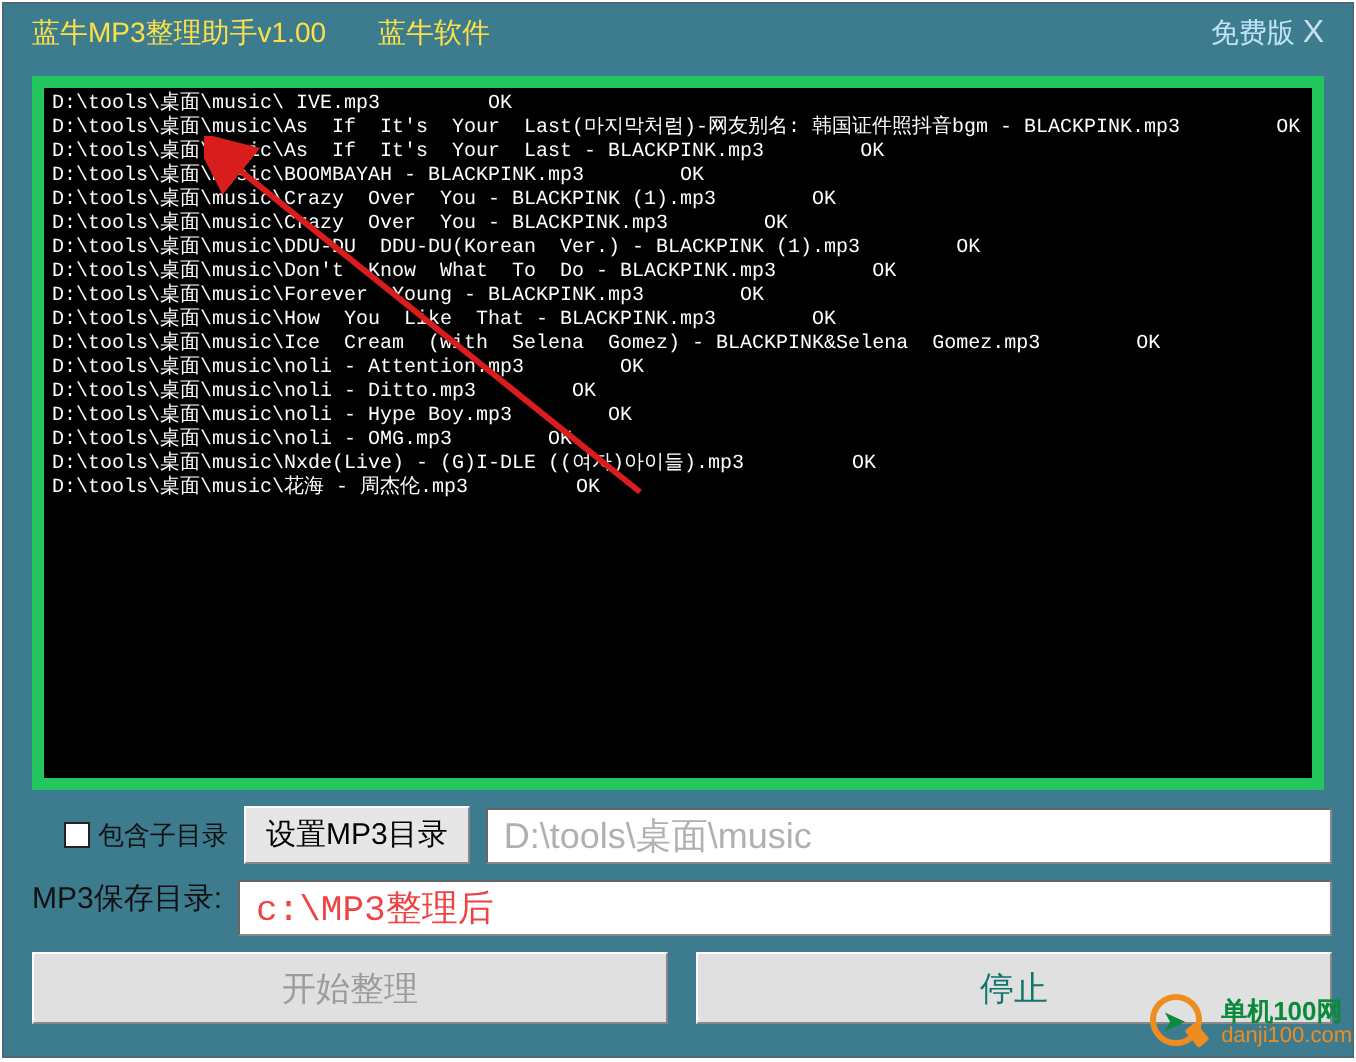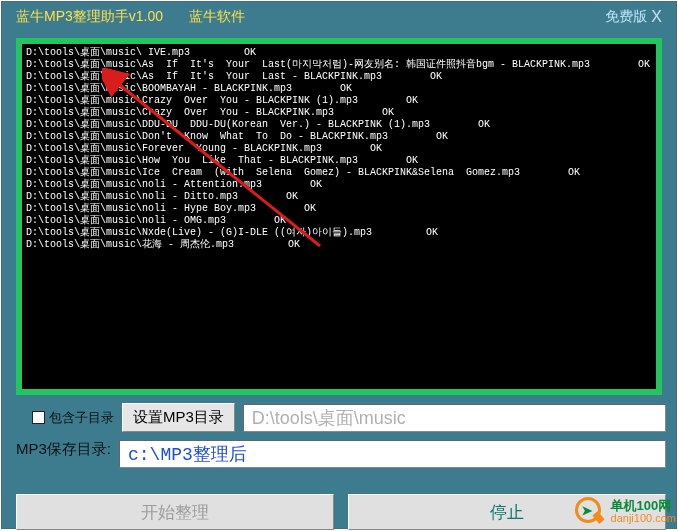--- a/index.html
+++ b/index.html
@@ -12,23 +12,23 @@
     .badge { color: #bfe4f5; }
     .close-x { color: #c8e0ee; font-size: 16px; cursor: pointer; padding: 0 4px; }
     .console { margin: 6px 10px 6px 14px; width: 646px; height: 357px; background: #000; color: #fff; font-family: "Courier New", "SimSun", monospace; font-size: 10px; line-height: 12px; padding: 3px 4px; white-space: pre; overflow: hidden; border: 6px solid #22c55e; position: relative; }
     .row1 { display: flex; align-items: center; margin: 8px 10px 4px 14px; gap: 8px; padding-left: 16px; }
     .checkbox-wrap { display: flex; align-items: center; gap: 4px; color: #111; font-size: 13px; }
     .checkbox { width: 13px; height: 13px; background: #fff; border: 1px solid #222; display: inline-block; }
     .btn-setdir { background: #e6e6e6; border: 1px solid #888; border-top-color: #fff; border-left-color: #fff; padding: 4px 10px; font-size: 15px; font-family: "SimSun", sans-serif; cursor: pointer; }
     .dir-input { flex: 1; height: 28px; background: #fff; border: 1px solid #888; border-top-color: #666; border-left-color: #666; padding: 0 8px; color: #b0b0b0; font-size: 18px; font-family: Liberation Sans, sans-serif; display: flex; align-items: center; }
     .row2 { display: flex; margin: 8px 10px 4px 14px; gap: 8px; }
     .save-label { color: #111; font-size: 15px; }
-    .save-input { flex: 1; height: 28px; background: #fff; border: 1px solid #888; border-top-color: #666; border-left-color: #666; padding: 0 8px; color: #1d4ed8; font-size: 18px; font-family: "Courier New","SimSun",monospace; display: flex; align-items: center; }
+    .save-input { flex: 1; height: 28px; background: #fff; border: 1px solid #888; border-top-color: #666; border-left-color: #666; padding: 0 8px; color: #ef4444; font-size: 18px; font-family: "Courier New","SimSun",monospace; display: flex; align-items: center; }
     .row3 { display: flex; margin: 8px 10px 8px 14px; gap: 14px; }
-    .btn-main { flex: 1; height: 36px; background: #e0e0e0; border: 1px solid #888; border-top-color: #fff; border-left-color: #fff; color: #9c9c9c; font-size: 17px; display: flex; align-items: center; justify-content: center; font-family: "Microsoft YaHei","SimSun",sans-serif; cursor: pointer; margin-top: 18px; }
+    .btn-main { flex: 1; height: 36px; background: #e0e0e0; border: 1px solid #888; border-top-color: #fff; border-left-color: #fff; color: #9c9c9c; font-size: 17px; display: flex; align-items: center; justify-content: center; font-family: "Microsoft YaHei","SimSun",sans-serif; cursor: pointer; }
     .btn-stop { color: #0f766e; }
     .arrow-overlay { position: absolute; left: 102px; top: 68px; pointer-events: none; }
     .watermark { position: absolute; right: 2px; bottom: 2px; display: flex; align-items: center; gap: 2px; font-size: 12px; }
     .wm-icon { width: 34px; height: 34px; position: relative; }
     .wm-circle { position: absolute; width: 26px; height: 26px; border: 3px solid #f08c1e; border-radius: 50%; left: 0; top: 2px; }
     .wm-circle::after { content: ""; position: absolute; right: -4px; bottom: -3px; width: 7px; height: 11px; background: #f08c1e; transform: rotate(-40deg); border-radius: 1px; }
     .wm-arrow { position: absolute; left: 7px; top: 8px; color: #0a8a3a; font-weight: bold; font-size: 13px; }
     .wm-text { line-height: 12px; }
     .wm-cn { color: #0a8a3a; font-size: 13px; font-weight: bold; }
     .wm-en { color: #f08c1e; font-size: 11px; }

